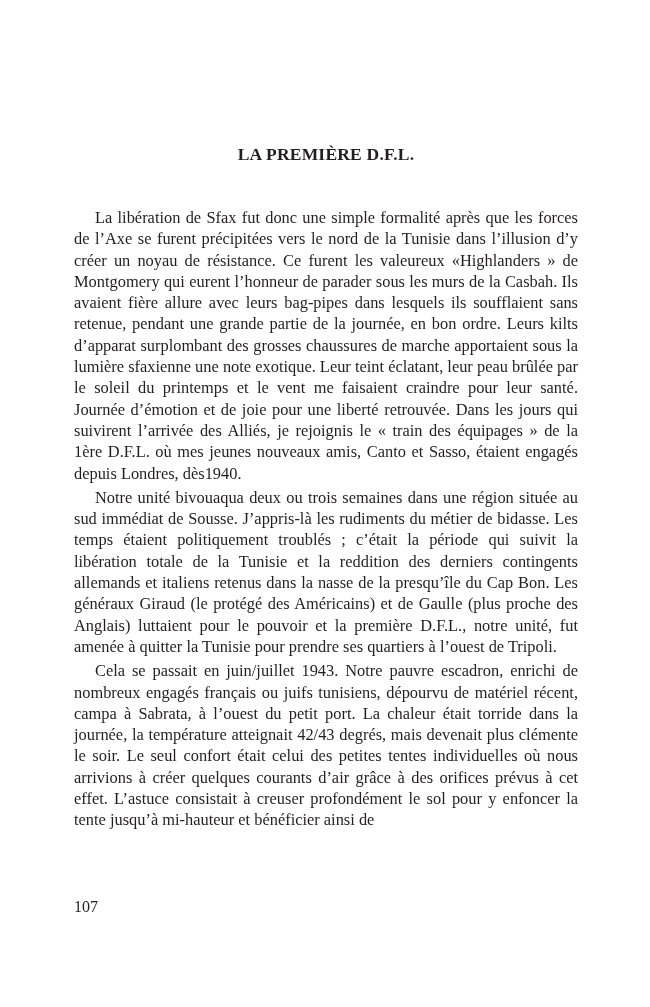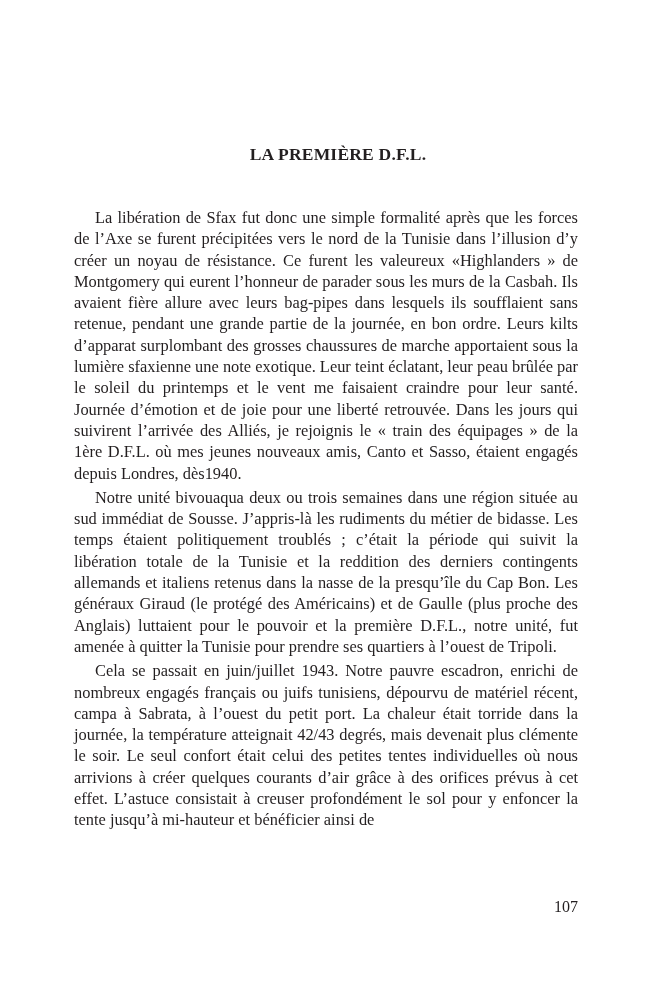--- a/index.html
+++ b/index.html
@@ -17,21 +17,21 @@
     }
     .page {
       position: absolute;
       left: 74px;
       top: 0;
       width: 504px;
     }
     .chapter-title {
       position: absolute;
       top: 144px;
-      left: 12px;
+      left: 0;
       width: 504px;
       text-align: center;
       font-weight: bold;
       font-size: 17.5px;
       letter-spacing: 0.2px;
       margin: 0;
     }
     .body-text {
       position: absolute;
       top: 207px;
@@ -45,21 +45,21 @@
     }
     .body-text p {
       margin: 0 0 3px 0;
       text-indent: 21px;
     }
     .page-number {
       position: absolute;
       top: 898px;
       left: 0;
       width: 504px;
-      text-align: right;
+      text-align: left;
       font-size: 16px;
     }
   </style>
 </head>
 <body>
 
 <div class="page">
   <h1 class="chapter-title">LA PREMIÈRE D.F.L.</h1>
 
   <div class="body-text">

